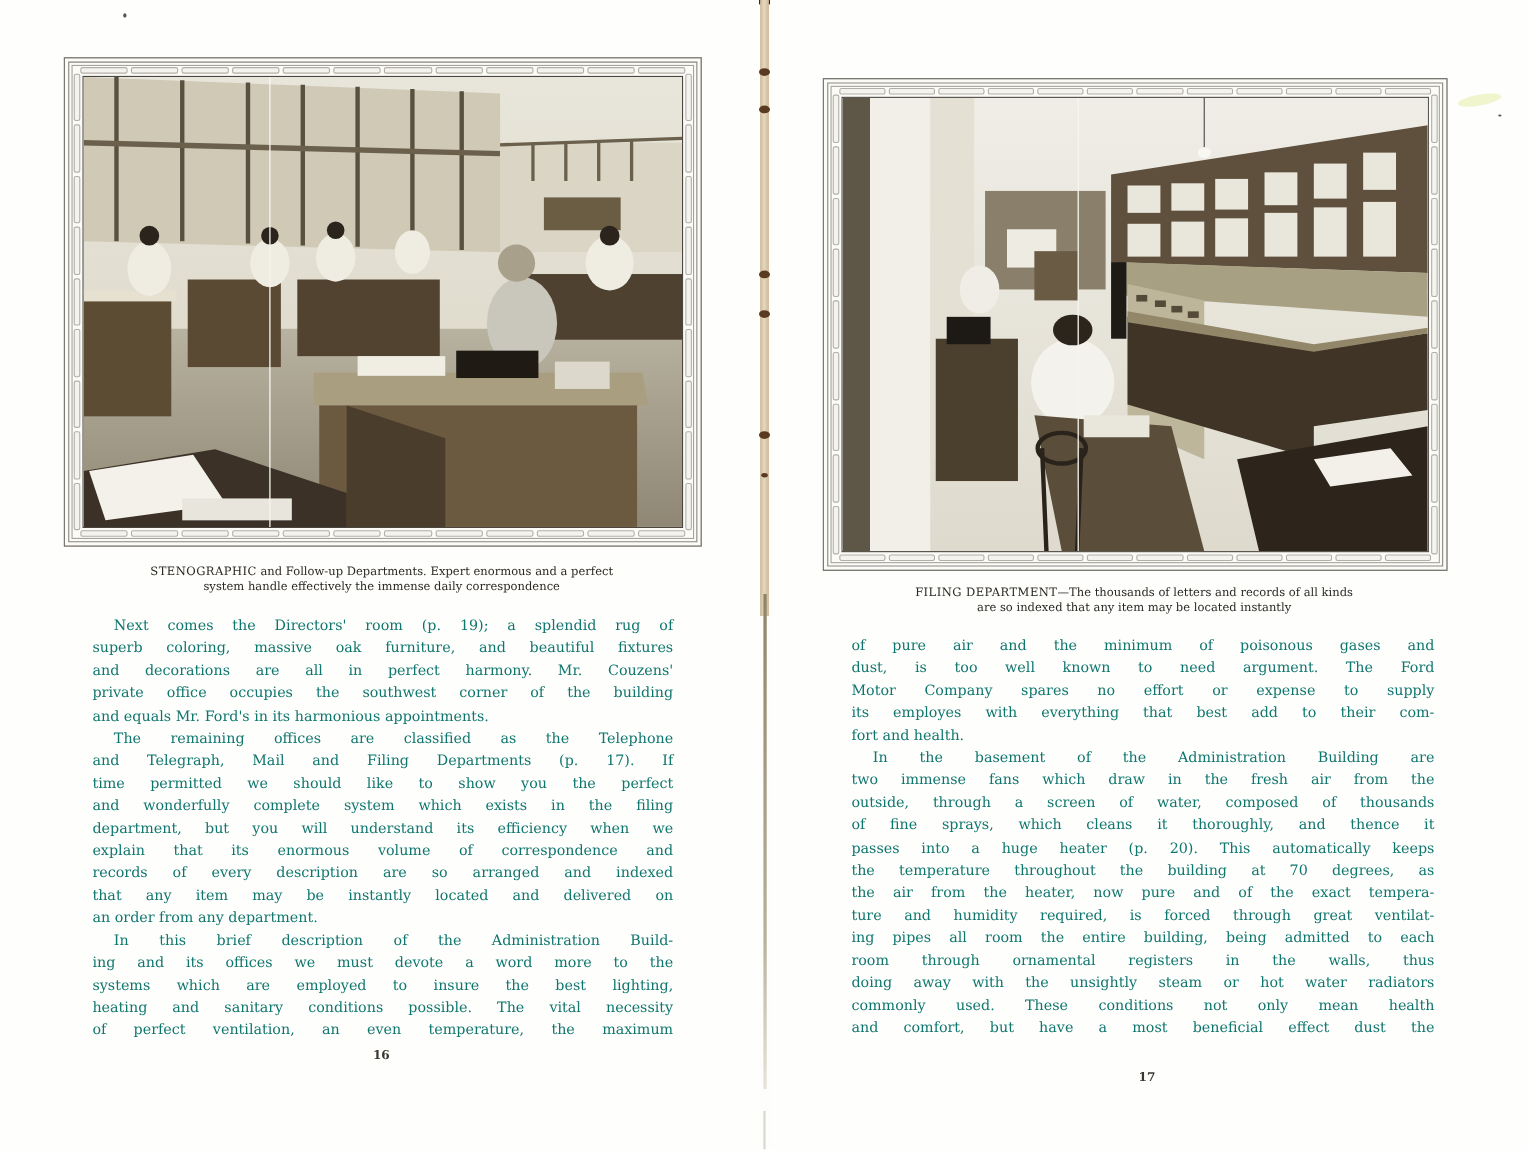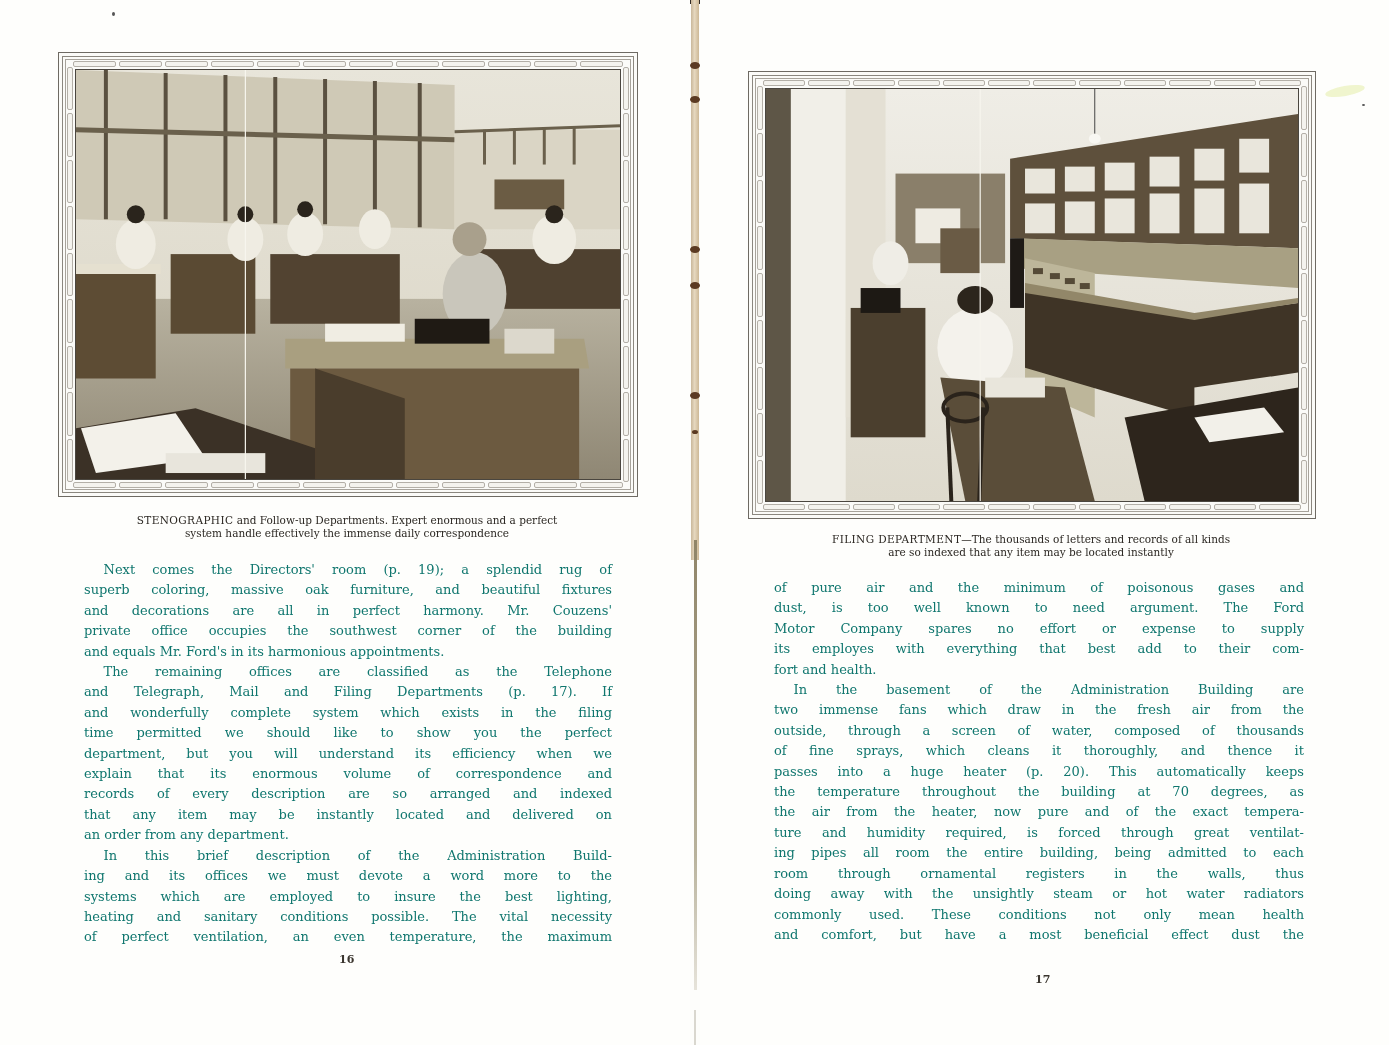--- a/index.html
+++ b/index.html
@@ -227,22 +227,22 @@
       <p>
         <span class="line">Next comes the Directors' room (p. 19); a splendid rug of</span>
         <span class="line" style="margin-left:-1.5em">superb coloring, massive oak furniture, and beautiful fixtures</span>
         <span class="line" style="margin-left:-1.5em">and decorations are all in perfect harmony.   Mr. Couzens'</span>
         <span class="line" style="margin-left:-1.5em">private office occupies the southwest corner of the building</span>
         <span class="line last" style="margin-left:-1.5em">and equals Mr. Ford's in its harmonious appointments.</span>
       </p>
       <p>
         <span class="line">The remaining offices are classified as the Telephone</span>
         <span class="line" style="margin-left:-1.5em">and Telegraph, Mail and Filing Departments (p. 17).  If</span>
+        <span class="line" style="margin-left:-1.5em">time permitted we should like to show you the perfect</span>
         <span class="line" style="margin-left:-1.5em">and wonderfully complete system which exists in the filing</span>
-        <span class="line" style="margin-left:-1.5em">time permitted we should like to show you the perfect</span>
         <span class="line" style="margin-left:-1.5em">department, but you will understand its efficiency when we</span>
         <span class="line" style="margin-left:-1.5em">explain that its enormous volume of correspondence and</span>
         <span class="line" style="margin-left:-1.5em">records of every description are so arranged and indexed</span>
         <span class="line" style="margin-left:-1.5em">that any item may be instantly located and delivered on</span>
         <span class="line last" style="margin-left:-1.5em">an order from any department.</span>
       </p>
       <p>
         <span class="line">In this brief description of the Administration Build-</span>
         <span class="line" style="margin-left:-1.5em">ing and its offices we must devote a word more to the</span>
         <span class="line" style="margin-left:-1.5em">systems which are employed to insure the best lighting,</span>

